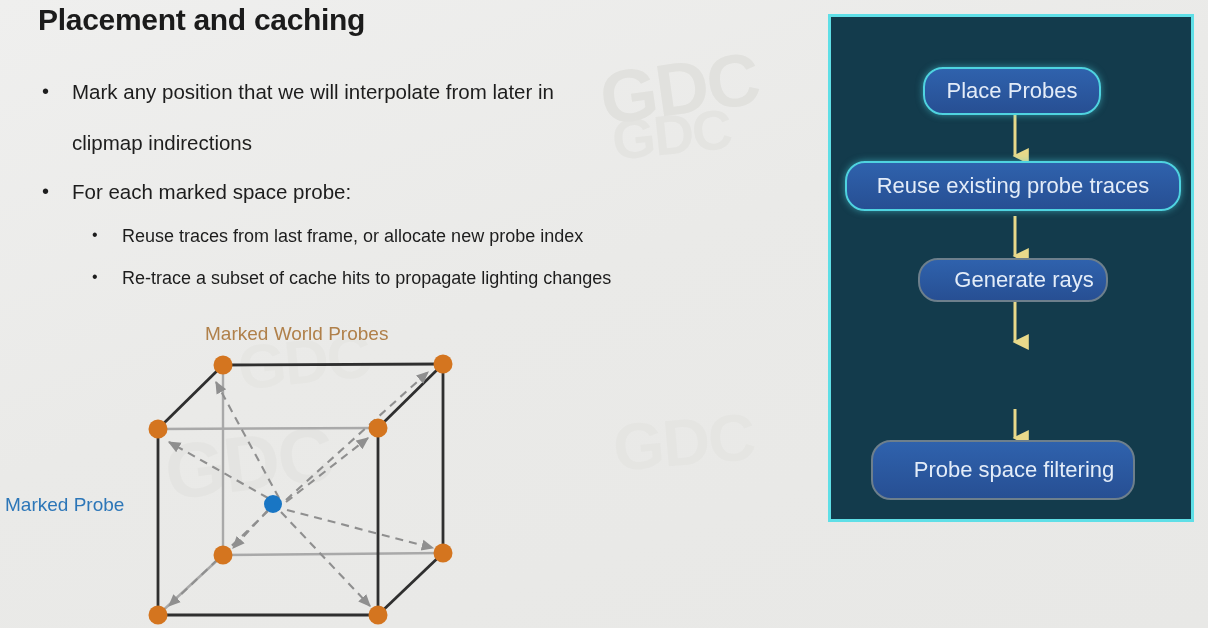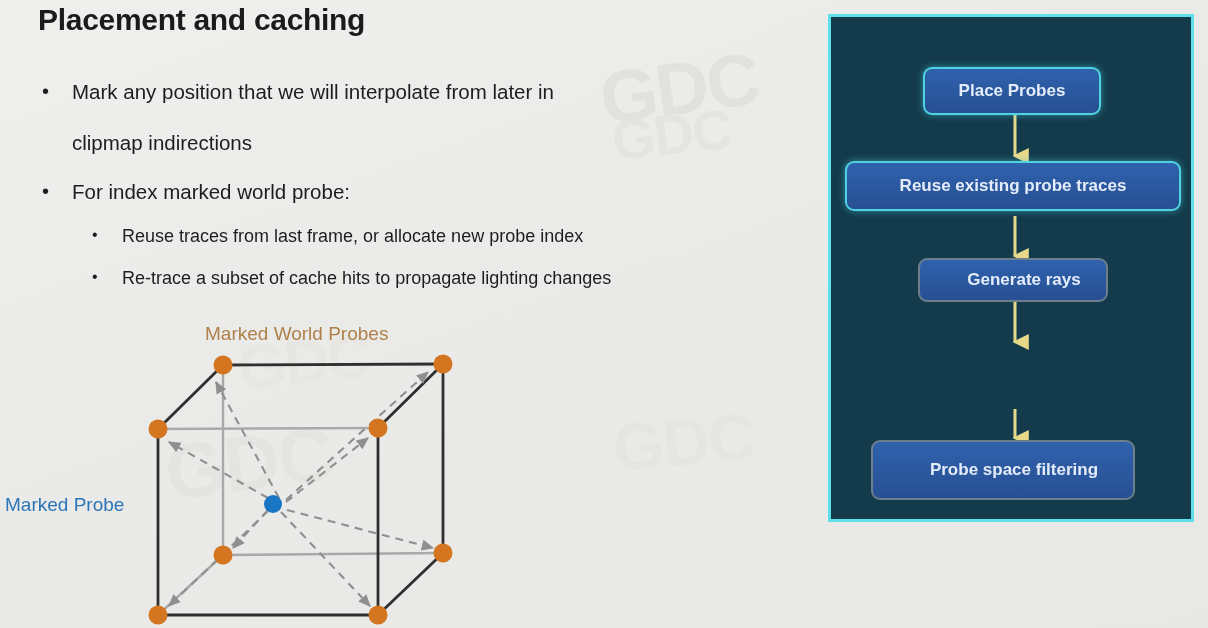--- a/index.html
+++ b/index.html
@@ -69,25 +69,24 @@
     background:#133b4c;
     border:3px solid #5fdfe7;
     box-sizing:border-box;
   }
   #flow-svg{position:absolute;left:0;top:0;}
   .fbox{
     position:absolute;
     display:flex;align-items:center;justify-content:center;
     background:linear-gradient(180deg,#2f62ad 0%,#274f93 100%);
     color:#e3ecf8;
-    border-radius:9px;
-    font-size:17px;
+    border-radius:20px;
+    font-size:22px;
     white-space:nowrap;
     box-sizing:border-box;
-    font-weight:bold;
   }
   .fbox.hi{border:2px solid #4fd3e0;box-shadow:0 0 7px rgba(79,211,224,.55);}
   .fbox.lo{border:2px solid #6d7f8c;padding-left:22px;}
 </style>
 </head>
 <body>
 
 <div id="slide">
 
   <div class="wm wm1">GDC</div>
@@ -101,21 +100,21 @@
   <div class="bl lvl1" style="left:42px;top:80px;">
     <span class="dot">•</span>
     <span class="txt" style="margin-left:30px;">Mark any position that we will interpolate from later in</span>
   </div>
   <div class="bl lvl1" style="left:42px;top:131px;">
     <span class="dot"></span>
     <span class="txt" style="margin-left:30px;">clipmap indirections</span>
   </div>
   <div class="bl lvl1" style="left:42px;top:180px;">
     <span class="dot">•</span>
-    <span class="txt" style="margin-left:30px;">For index marked world probe:</span>
+    <span class="txt" style="margin-left:30px;">For each marked space probe:</span>
   </div>
   <div class="bl lvl2" style="left:92px;top:226px;">
     <span class="dot">•</span>
     <span class="txt" style="margin-left:30px;">Reuse traces from last frame, or allocate new probe index</span>
   </div>
   <div class="bl lvl2" style="left:92px;top:268px;">
     <span class="dot">•</span>
     <span class="txt" style="margin-left:30px;">Re-trace a subset of cache hits to propagate lighting changes</span>
   </div>
 

